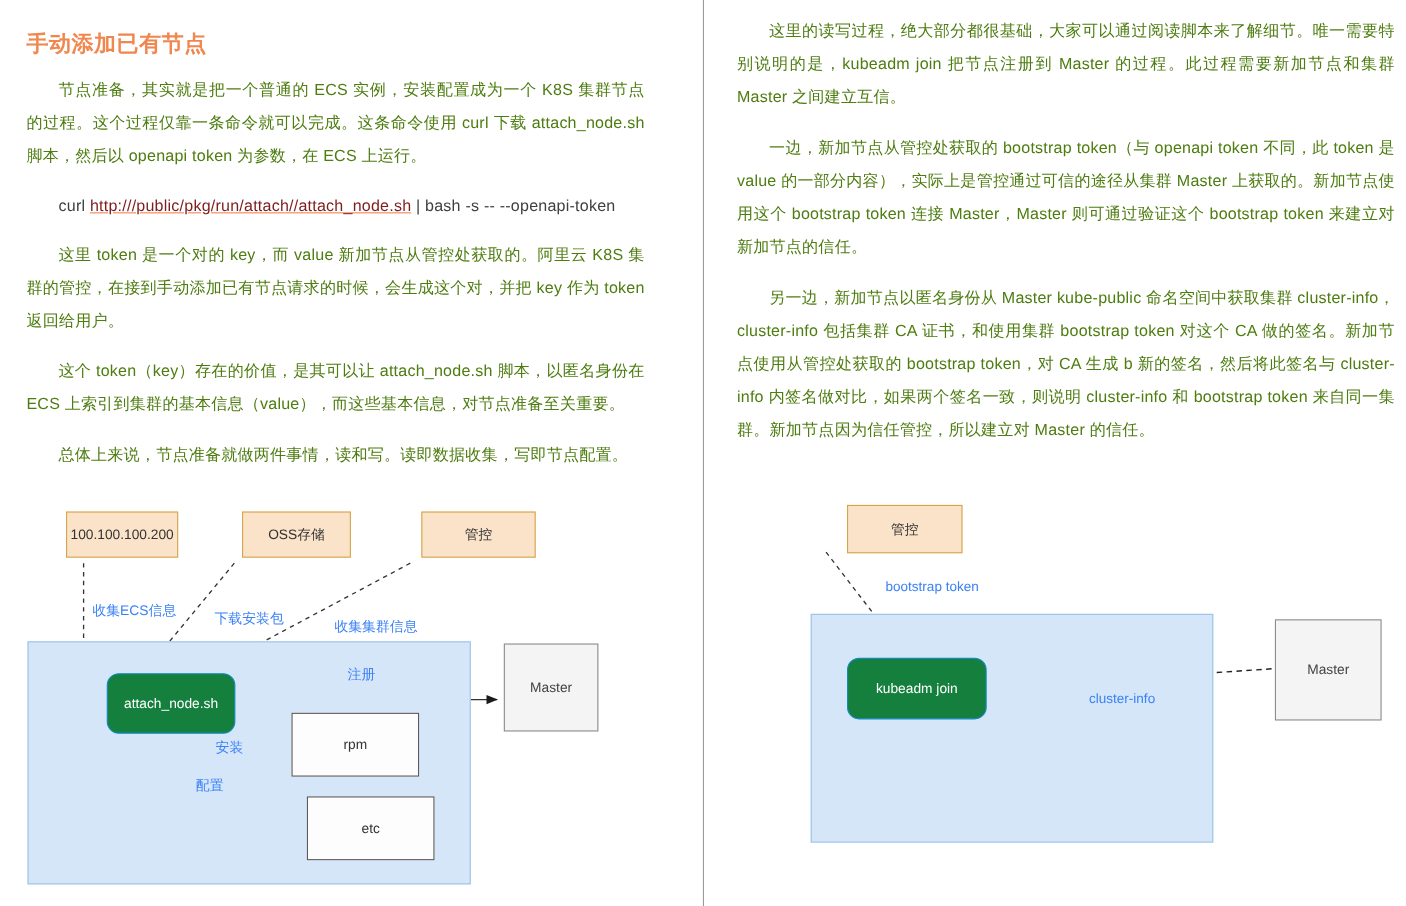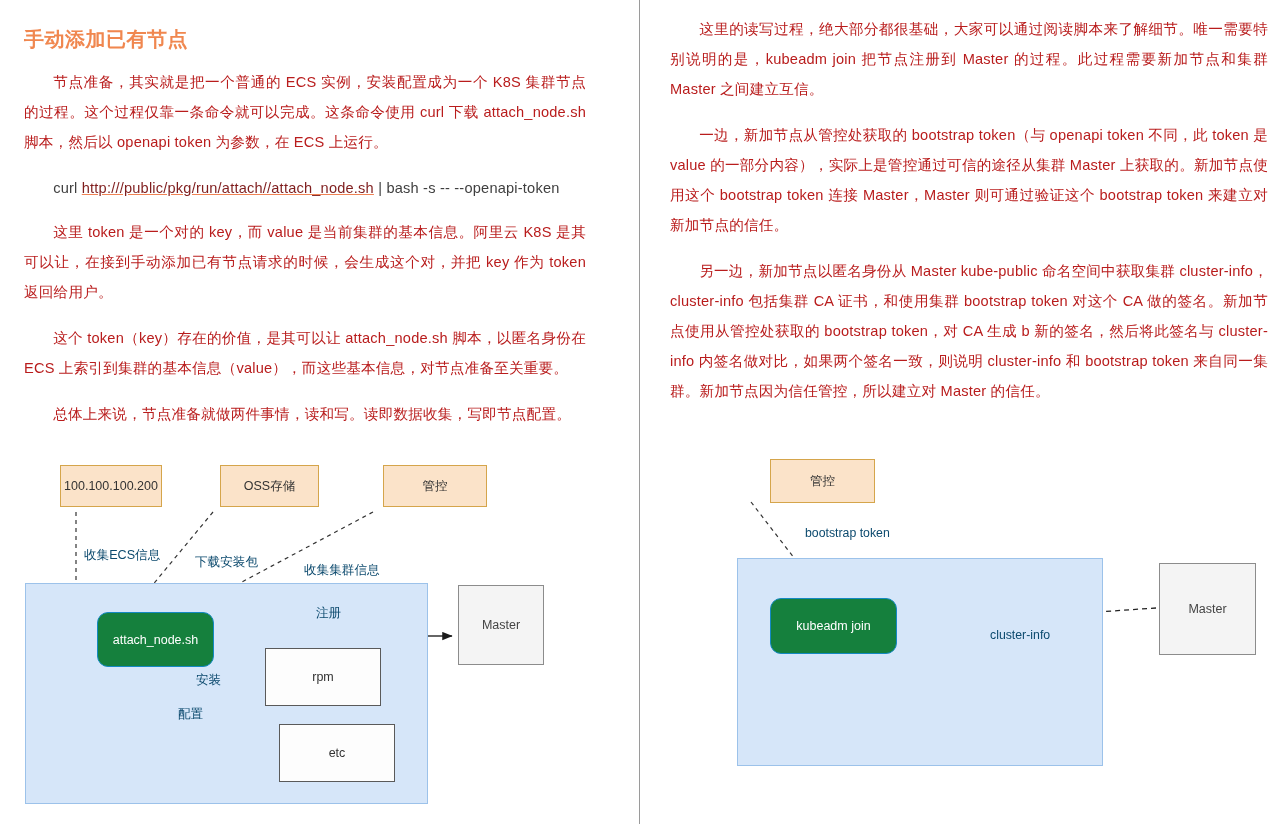--- a/index.html
+++ b/index.html
@@ -45,21 +45,21 @@
     color: #f0874f;
     margin: 26px 0 14px 0;
     letter-spacing: 0.5px;
   }
 
   p.body-text {
     font-size: 14.6px;
     line-height: 30px;
     margin: 0 0 16px 0;
     text-indent: 2em;
-    color: #b91c1c;
+    color: #4d7c0f;
     letter-spacing: 0.2px;
     text-align: justify;
   }
 
   p.code-line {
     font-size: 14.6px;
     line-height: 30px;
     margin: 0 0 14px 0;
     text-indent: 2em;
     color: #3f3f3f;
@@ -110,41 +110,41 @@
   }
   .zone-blue {
     position: absolute;
     background: #d6e6f9;
     border: 1px solid #9cc2ea;
     box-sizing: border-box;
   }
   .d-label {
     position: absolute;
     font-size: 12.3px;
-    color: #0c4a6e;
+    color: #3b82f6;
     white-space: nowrap;
   }
   .d-label.cn { font-size: 12.6px; }
 </style>
 </head>
 <body>
 
 <div class="page">
 
   <div class="divider"></div>
 
   <div class="column col-left">
 
     <h1 class="section-title">手动添加已有节点</h1>
 
     <p class="body-text">节点准备，其实就是把一个普通的 ECS 实例，安装配置成为一个 K8S 集群节点的过程。这个过程仅靠一条命令就可以完成。这条命令使用 curl 下载 attach_node.sh 脚本，然后以 openapi token 为参数，在 ECS 上运行。</p>
 
     <p class="code-line"><span>curl </span><a class="code-link" href="#">http:///public/pkg/run/attach//attach_node.sh</a><span> | bash -s -- --openapi-token</span></p>
 
-    <p class="body-text">这里 token 是一个对的 key，而 value 是当前集群的基本信息。阿里云 K8S 是其可以让，在接到手动添加已有节点请求的时候，会生成这个对，并把 key 作为 token 返回给用户。</p>
+    <p class="body-text">这里 token 是一个对的 key，而 value 新加节点从管控处获取的。阿里云 K8S 集群的管控，在接到手动添加已有节点请求的时候，会生成这个对，并把 key 作为 token 返回给用户。</p>
 
     <p class="body-text">这个 token（key）存在的价值，是其可以让 attach_node.sh 脚本，以匿名身份在 ECS 上索引到集群的基本信息（value），而这些基本信息，对节点准备至关重要。</p>
 
     <p class="body-text">总体上来说，节点准备就做两件事情，读和写。读即数据收集，写即节点配置。</p>
 
   </div>
 
   <div class="diagram" style="position:absolute; left:0px; top:450px; width:610px; height:370px;">
 
     <svg width="610" height="370" style="position:absolute; left:0; top:0;">

